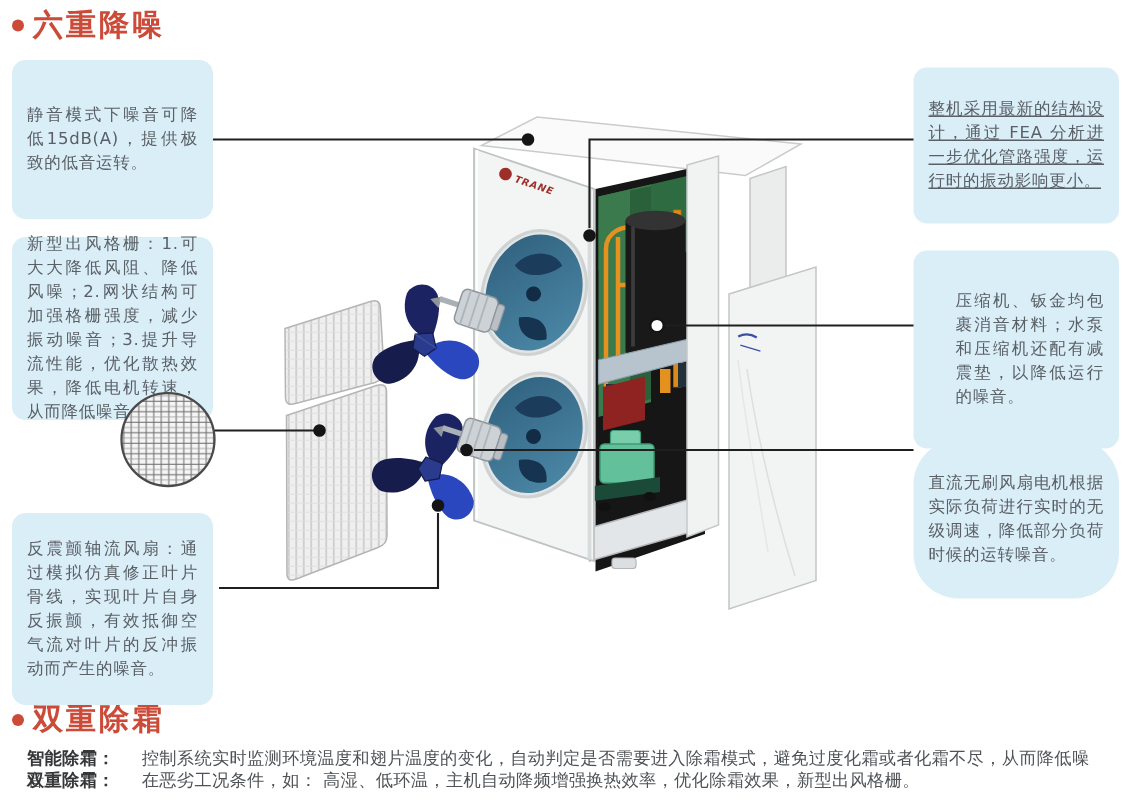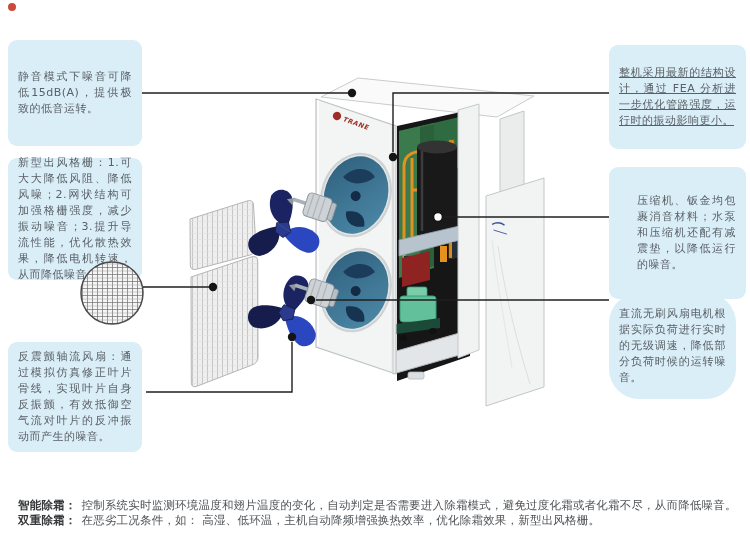--- a/index.html
+++ b/index.html
@@ -7,39 +7,44 @@
         font-family:"DejaVu Sans","Liberation Sans",sans-serif;}
   .sec-title{position:absolute;display:flex;align-items:center;gap:6px;
              color:#cc4a38;font-size:20px;font-weight:bold;letter-spacing:2px;}
   .bullet{width:8px;height:8px;border-radius:50%;background:#cc4a38;flex:0 0 auto;}
   .callout{position:absolute;background:#daeef8;border-radius:9px;box-sizing:border-box;
            color:#5a6065;font-size:11px;line-height:16px;letter-spacing:0.5px;
            padding:5px 10px;display:flex;align-items:center;z-index:2;}
   .callout span{display:block;width:100%;text-align:justify;}
   #cb-l1{left:8px;  top:40px;  width:134px;height:106px;}
   #cb-l2{left:8px;  top:158px; width:134px;height:122px;}
-  #cb-l3{left:8px;  top:342px; width:134px;height:110px;}
+  #cb-l3{left:8px;  top:342px; width:134px;height:128px;}
   #cb-r1{left:609px;top:45px;  width:137px;height:104px;text-decoration:underline;}
   #cb-r2{left:609px;top:167px; width:137px;height:132px;padding-left:28px;}
-  #cb-r3{left:609px;top:293px; width:127px;height:106px;border-radius:30px;}
+  #cb-r3{left:609px;top:293px; width:137px;height:106px;border-radius:30px;}
   #title-noise{left:8px;top:3px;}
   #title-defrost{left:8px;top:466px;}
   .defrost-row{position:absolute;left:18px;width:726px;font-size:11.5px;line-height:15px;
                color:#4f5357;letter-spacing:0.2px;}
   #df-1{top:498px;} #df-2{top:513px;}
-  .defrost-row b{color:#353739;margin-right:5px;}
+  .defrost-row b{color:#353739;margin-right:18px;}
   svg.art{position:absolute;left:0;top:0;z-index:3;pointer-events:none;}
 </style>
 </head>
 <body>
 
 <div class="page">
 
   <div class="sec-title" id="title-noise">
     <span class="bullet"></span>
+    <span>六重降噪</span>
+  </div>
+  <div class="sec-title" id="title-defrost">
+    <span class="bullet"></span>
+    <span>双重除霜</span>
   </div>
 
   <div class="callout" id="cb-l1">
     <span>静音模式下噪音可降低15dB(A)，提供极致的低音运转。</span>
   </div>
   <div class="callout" id="cb-l2">
     <span>新型出风格栅：1.可大大降低风阻、降低风噪；2.网状结构可加强格栅强度，减少振动噪音；3.提升导流性能，优化散热效果，降低电机转速，从而降低噪音。</span>
   </div>
   <div class="callout" id="cb-l3">
     <span>反震颤轴流风扇：通过模拟仿真修正叶片骨线，实现叶片自身反振颤，有效抵御空气流对叶片的反冲振动而产生的噪音。</span>

